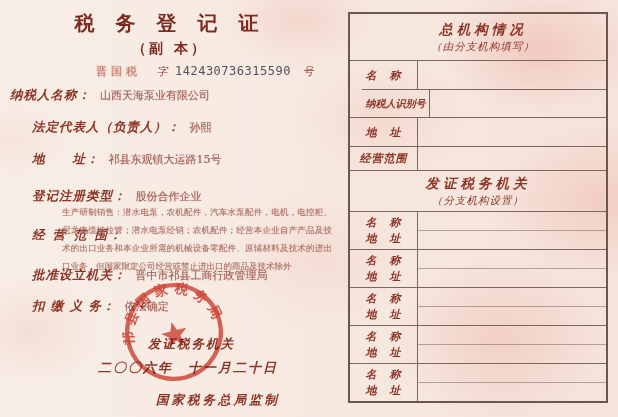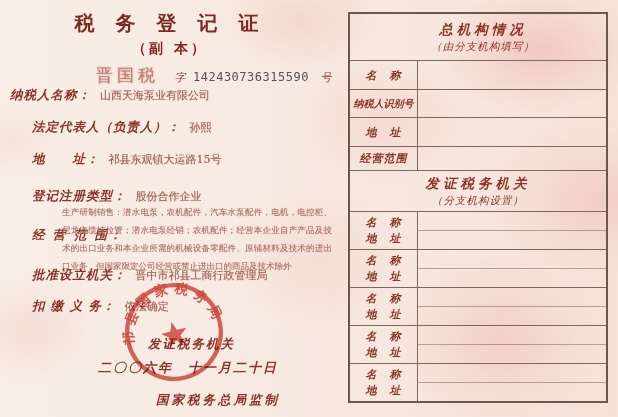--- a/index.html
+++ b/index.html
@@ -18,21 +18,21 @@
       radial-gradient(90px 60px at 10px 140px, rgba(238,182,172,0.18), transparent 70%),
       linear-gradient(to right, rgba(244,214,206,0.10), rgba(236,178,166,0.22));
   }
   
   .lp{position:absolute;left:0;top:0;width:345px;height:417px;}
   .title{position:absolute;left:0;top:10px;width:340px;text-align:center;
     font-size:20px;font-weight:bold;letter-spacing:7px;color:#7d2b20;}
   .subtitle{position:absolute;left:0;top:40px;width:340px;text-align:center;
     font-size:14px;font-weight:bold;letter-spacing:3px;color:#7d2b20;}
   .serial{position:absolute;left:96px;top:64px;font-size:11px;color:#8c3527;white-space:nowrap;}
-  .serial .pfx{color:#c07a6e;text-shadow:0 0 2px rgba(192,122,110,0.8);letter-spacing:4px;font-size:17px;}
+  .serial .pfx{color:#c07a6e;text-shadow:0 0 2px rgba(192,122,110,0.8);letter-spacing:4px;font-size:11px;}
   .serial .zi{margin-left:12px;font-style:italic;}
   .serial .num{font-family:"DejaVu Sans Mono","Liberation Mono",monospace;
     font-size:12px;color:#54505c;letter-spacing:0.5px;margin-left:4px;}
   .serial .sfx{margin-left:8px;font-style:italic;}
   .fld{position:absolute;white-space:nowrap;}
   .fld .lab{font-size:12.5px;font-style:italic;font-weight:bold;color:#8c3527;letter-spacing:1px;}
   .fld .val{font-size:11px;color:#a5625a;text-shadow:0 0 1px rgba(165,98,90,0.55);margin-left:4px;}
   .f1{left:10px;top:84px;}
   .f2{left:32px;top:116px;}
   .f3{left:32px;top:148px;}
@@ -55,21 +55,21 @@
   
   .rt{position:absolute;left:348px;top:12px;width:260px;height:391px;
     border:2px solid #6a584c;display:flex;flex-direction:column;
     box-sizing:border-box;background:transparent;}
   .rt-sec{display:flex;flex-direction:column;justify-content:center;align-items:center;}
   .rt-h1{height:46px;padding-left:10px;}
   .rt-h2{height:40px;border-top:1px solid #7a685c;}
   .rt-ht{font-size:13.5px;font-weight:bold;font-style:italic;color:#8c3527;letter-spacing:4px;}
   .rt-hs{font-size:10.5px;font-style:italic;color:#8c3527;letter-spacing:1px;margin-top:1px;}
   .rt-row{display:flex;border-top:1px solid #7a685c;}
-  .rt-r1{height:28px;} .rt-r2{height:27px;} .rt-r3{height:28px;} .rt-r4{height:23px;}
+  .rt-r1{height:28px;} .rt-r2{height:27px;margin-left:12px;} .rt-r3{height:28px;} .rt-r4{height:23px;}
   .rt-label{width:68px;border-right:1px solid #7a685c;display:flex;align-items:center;
     justify-content:center;font-size:11px;font-style:italic;font-weight:bold;
     color:#8c3527;letter-spacing:1px;box-sizing:border-box;}
   .rt-label.small{font-size:10px;letter-spacing:0;}
   .rt-value{flex:1;}
   .rt-pair{flex:1;display:flex;border-top:1px solid #7a685c;}
   .rt-plabel{width:68px;border-right:1px solid #7a685c;display:flex;flex-direction:column;
     justify-content:space-around;align-items:center;box-sizing:border-box;padding:2px 0;}
   .rt-plabel div{font-size:11px;font-style:italic;font-weight:bold;color:#8c3527;letter-spacing:1px;}
   .rt-pvalues{flex:1;display:flex;flex-direction:column;}

